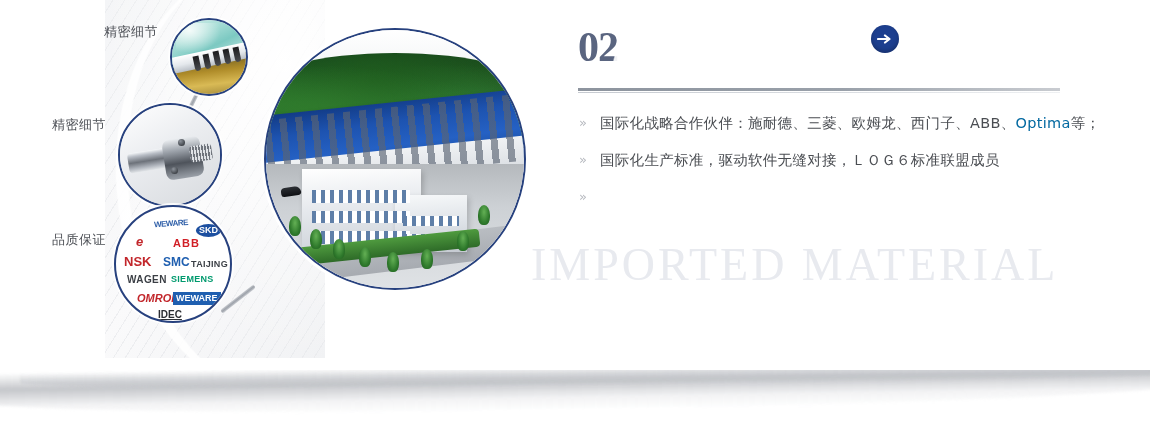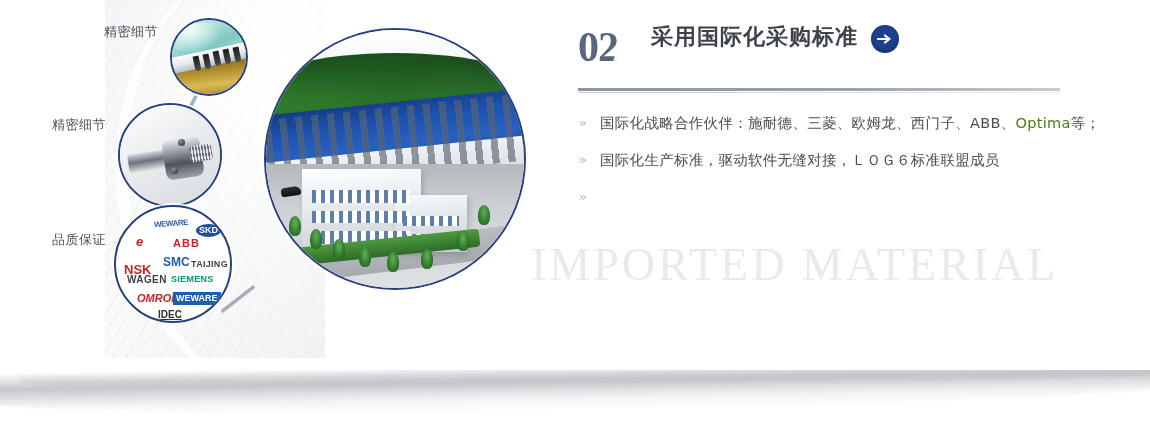--- a/index.html
+++ b/index.html
@@ -284,21 +284,21 @@
     font-size: 14.5px;
     color: #4a4d52;
     letter-spacing: 0.3px;
     white-space: nowrap;
   }
   ul.bullets li .chev {
     position: absolute; left: 1px; top: 1px;
     color: #b6b9bf; font-size: 13px;
     font-family: "DejaVu Sans", sans-serif;
   }
-  .accent { color: #4d7c0f; }
+  .accent { color: #0369a1; }
 
   
   .watermark {
     position: absolute; left: 531px; top: 238px;
     font-family: "Liberation Serif", "DejaVu Serif", serif;
     font-size: 46px;
     color: #e8eaef;
     letter-spacing: 3px;
     white-space: nowrap;
     z-index: 1;
@@ -342,21 +342,21 @@
     <div class="screw-hole" style="left:58px; top:34px;"></div>
     <div class="screw-hole" style="left:51px; top:62px;"></div>
   </div>
 
   <div class="bubble" id="bubble-logos">
     <div class="logo-wrap">
       <span class="logo" style="left:38px; top:13px; font-size:8px; color:#2f5fa8; letter-spacing:-0.5px; transform:rotate(-4deg);">WEWARE</span>
       <span class="logo" style="left:80px; top:17px; font-size:9px; color:#ffffff; background:#1c4fa0; border-radius:50%; padding:2px 3px;">SKD</span>
       <span class="logo" style="left:20px; top:28px; font-size:13px; color:#c2262b; font-style:italic;">e</span>
       <span class="logo" style="left:57px; top:31px; font-size:11px; color:#d11f26; letter-spacing:1px;">ABB</span>
-      <span class="logo" style="left:8px; top:48px; font-size:13px; color:#c2262b;margin-top:8px;">NSK</span>
+      <span class="logo" style="left:8px; top:48px; font-size:13px; color:#c2262b;">NSK</span>
       <span class="logo" style="left:47px; top:49px; font-size:12px; color:#1f5fb0;">SMC</span>
       <span class="logo" style="left:75px; top:53px; font-size:9px; color:#3b3f45; letter-spacing:0.3px;">TAIJING</span>
       <span class="logo" style="left:11px; top:68px; font-size:10px; color:#3b3f45; letter-spacing:0.4px;">WAGEN</span>
       <span class="logo" style="left:55px; top:68px; font-size:9px; color:#009a6e; letter-spacing:0.3px;">SIEMENS</span>
       <span class="logo" style="left:21px; top:86px; font-size:11px; color:#c2262b; font-style:italic;">OMRON</span>
       <span class="logo" style="left:57px; top:85px; font-size:9px; color:#ffffff; background:#1f5fb0; padding:2px 3px;">WEWARE</span>
       <span class="logo" style="left:42px; top:103px; font-size:10px; color:#2c2f34;text-decoration:underline;">IDEC</span>
     </div>
   </div>
 
@@ -387,21 +387,20 @@
     <div class="fac-car"></div>
   </div>
 
   <div class="watermark">IMPORTED  MATERIAL</div>
 
   <div class="right-col">
 
     <div class="head-row">
       <div class="num-02">02</div>
       <div class="num-slash"></div>
-      <div class="title-cn">采用国际化采购标准</div>
       <div class="arrow-badge">
         <svg width="16" height="14" viewBox="0 0 16 14" aria-hidden="true">
           <path d="M1 7 H11 M8 3.5 L12.5 7 L8 10.5" stroke="#ffffff" stroke-width="2.2" fill="none" stroke-linecap="round" stroke-linejoin="round"></path>
         </svg>
       </div>
     </div>
 
     <div class="divider">
       <div class="d1"></div>
         <div class="d2"></div>

